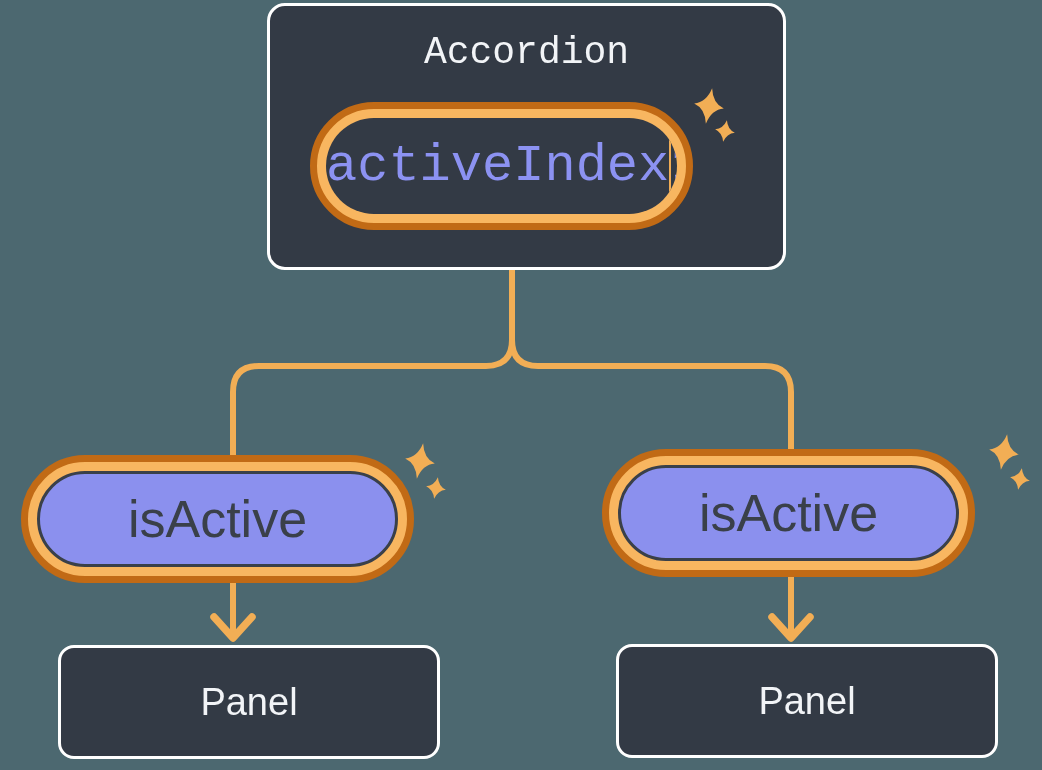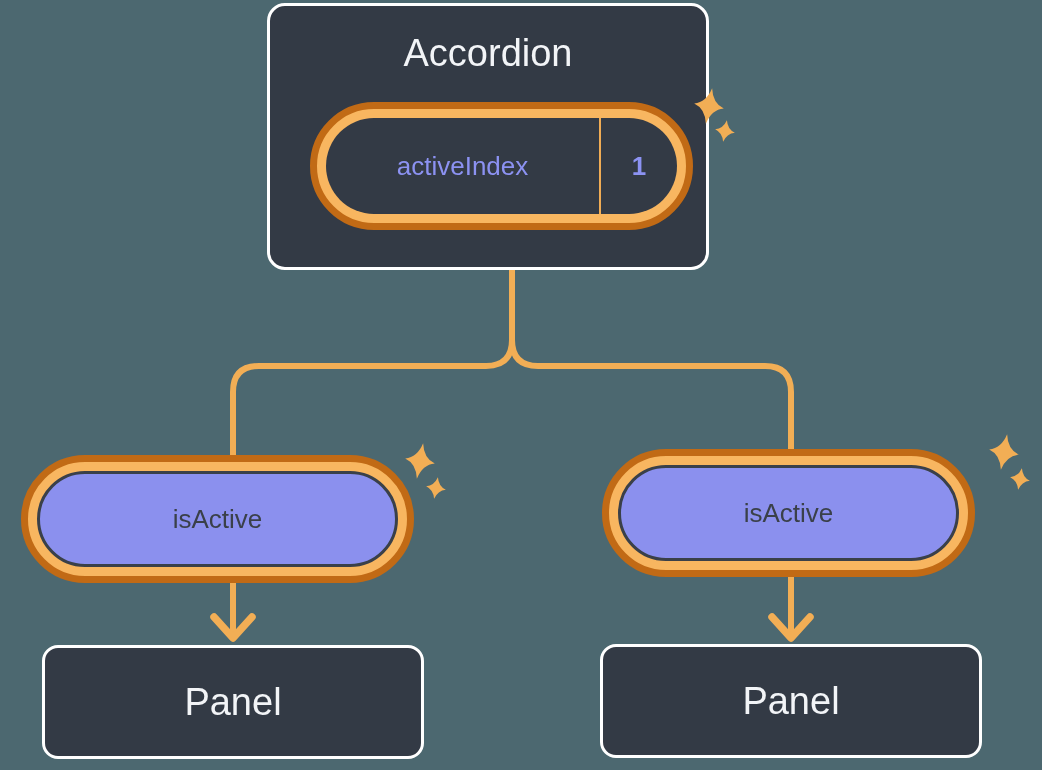--- a/index.html
+++ b/index.html
@@ -28,32 +28,33 @@
   }
   .sparkle { fill: var(--line, #F2AE55); }
 
   .node {
     position: absolute; box-sizing: border-box;
     background: var(--node-bg, #333A45);
     border: 3px solid var(--node-border, #FFFFFF);
     z-index: 1;
   }
   .node.accordion {
-    left: 267px; top: 3px; width: 442px; height: 267px;
+    left: 267px; top: 3px; width: 519px; height: 267px;
     border-radius: 18px;
+    font-family: Liberation Mono, monospace;
   }
   .node-title {
     position: absolute; left: 0; right: 0; top: 24px;
     text-align: center;
     font-size: 38px; line-height: 46px; font-weight: 500;
     color: var(--text-light, #F2F4F7);
   }
   .node.panel {
     width: 382px; height: 114px; border-radius: 16px;
-    display: flex; align-items: center; justify-content: center;
+    display: flex; align-items: center; justify-content: center; margin-left: 16px;
   }
   .node.panel.left  { left: 42px;  top: 645px; }
   .node.panel.right { left: 600px; top: 644px; }
   .panel-label {
     font-size: 38px; font-weight: 500;
     color: var(--text-light, #F2F4F7);
   }
 
   .pill {
     position: absolute; box-sizing: border-box;
@@ -68,21 +69,21 @@
     display: flex; align-items: stretch;
     box-sizing: border-box;
   }
   .pill-core.dark { background: var(--node-bg, #333A45); }
   .pill-core.purple {
     background: var(--accent-purple, #8B90EE);
     border: 3px solid var(--ink, #3A4049);
   }
   .cell {
     display: flex; align-items: center; justify-content: center;
-    font-size: 26px;
+    font-size: 52px;
   }
   .cell.key   { flex: 1 1 auto; }
   .cell.value { font-weight: 700; }
 
   .state-pill { left: 40px; top: 96px; width: 383px; height: 128px; }
   .state-pill .cell.key   { color: var(--purple-text, #8C92F2); }
   .state-pill .cell.value {
     width: 76px; color: var(--purple-text, #8C92F2);
     border-left: 2.5px solid var(--divider, #F0AC55);
   }

